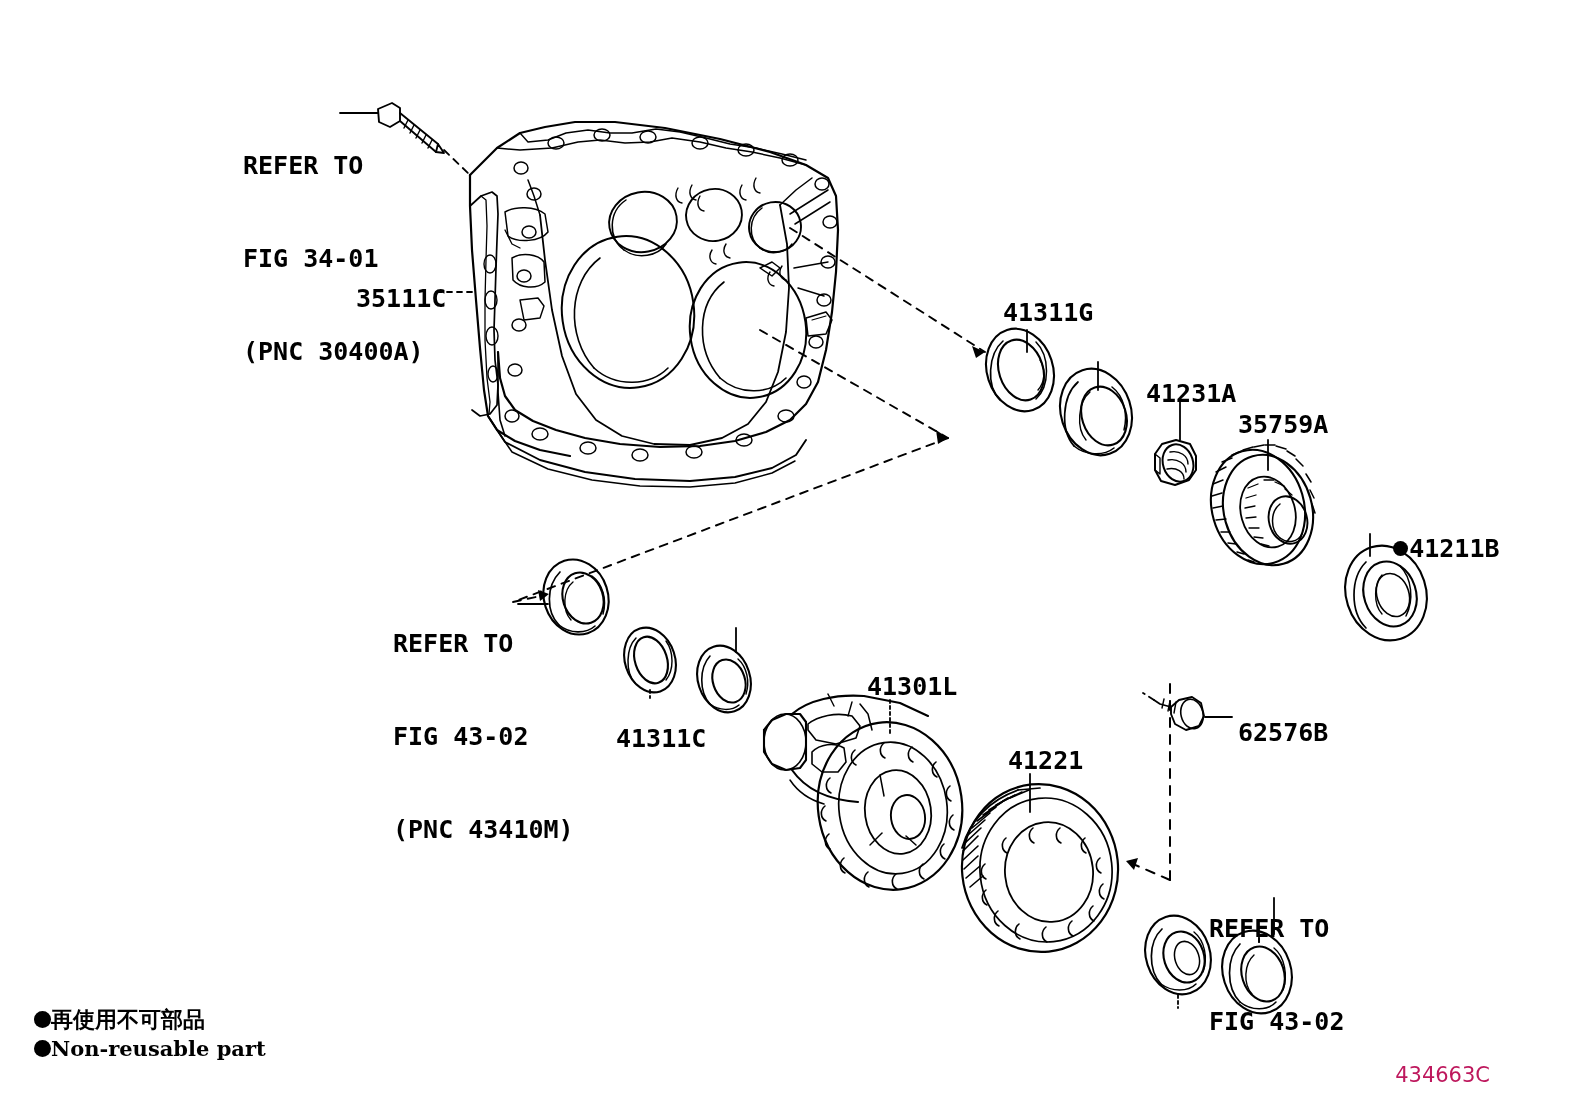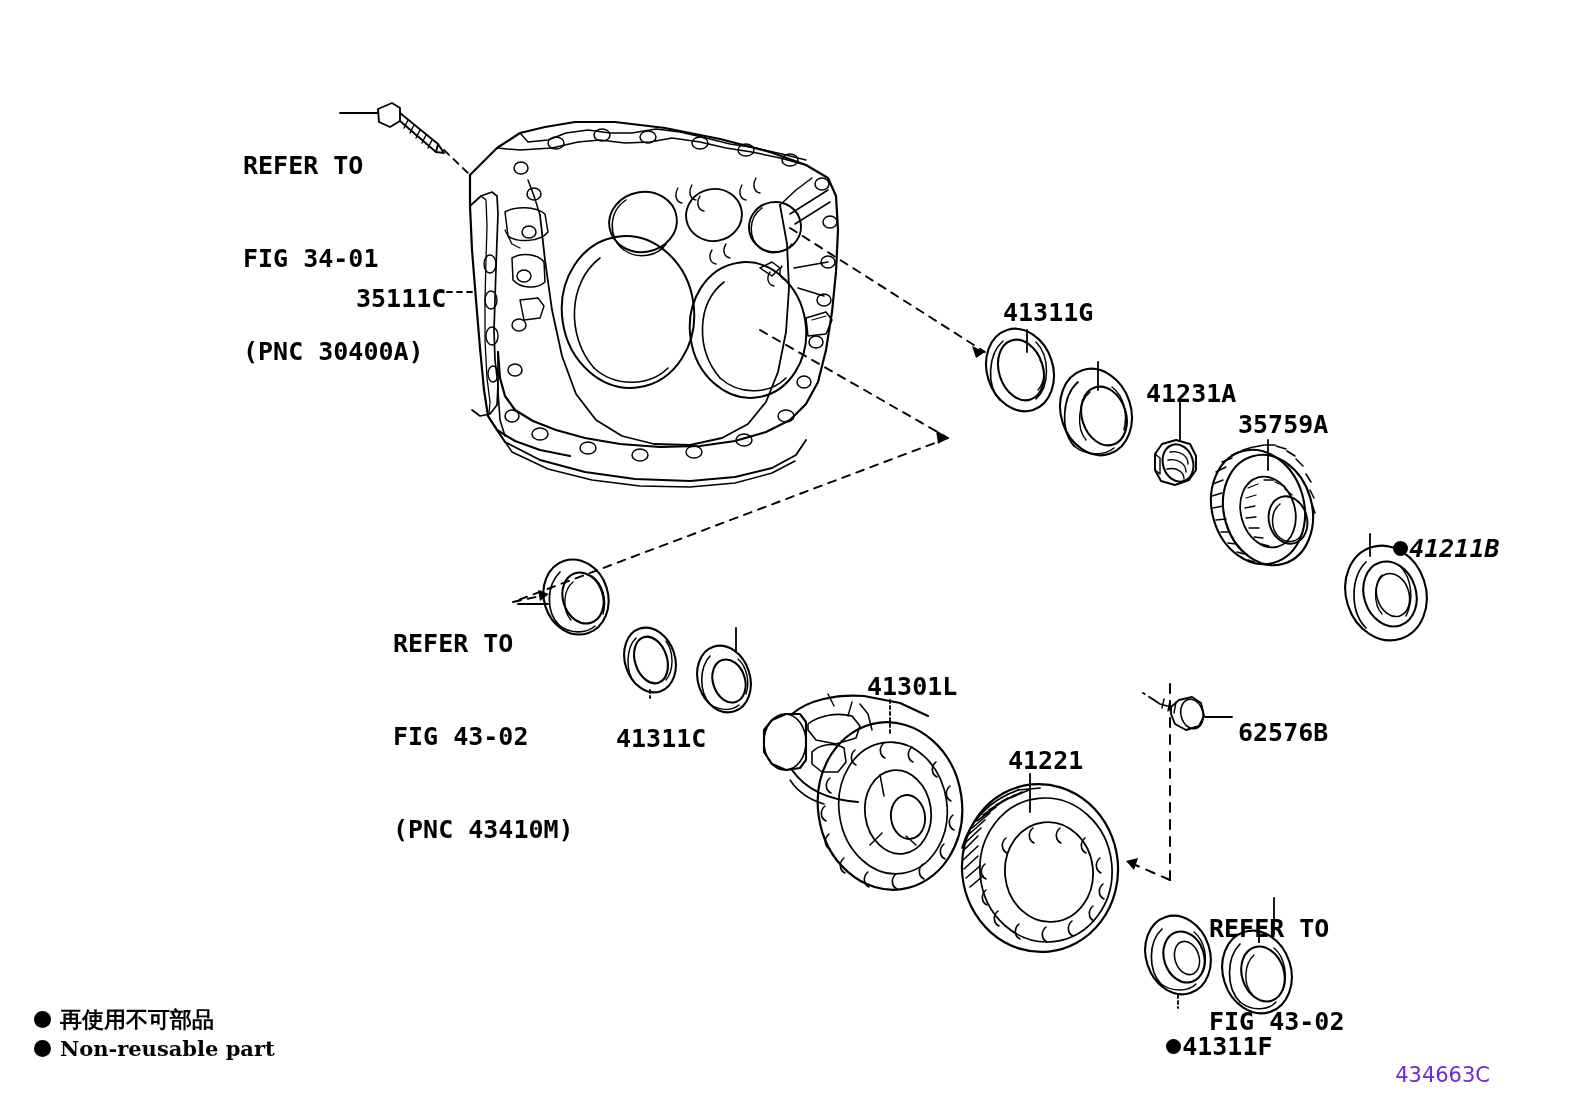--- a/index.html
+++ b/index.html
@@ -6,27 +6,27 @@
   body{width:1592px;height:1099px;position:relative;overflow:hidden;
        font-family:"DejaVu Sans Mono","Liberation Mono",monospace;color:#000;}
   #stage{position:absolute;left:0;top:0;width:1508px;height:1099px;}
   svg{position:absolute;left:0;top:0;width:1592px;height:1099px;}
   .lbl{position:absolute;font-family:"DejaVu Sans Mono","Liberation Mono",monospace;
        font-weight:bold;font-size:25px;letter-spacing:0px;white-space:pre;color:#000;line-height:31px;}
   .lbl.multi{line-height:31px;}
   .dot{display:inline-block;width:15px;height:15px;border-radius:50%;
        background:#000;vertical-align:1px;margin-right:1px;}
   .legend{position:absolute;left:34px;top:1005px;font-size:21px;line-height:29px;}
-  .legend .row{display:flex;align-items:center;gap:9px;white-space:pre;font-weight:bold;}
+  .legend .row{display:flex;align-items:center;white-space:pre;font-weight:bold;}
   .legend .jp{font-family:"DejaVu Sans","Liberation Sans",sans-serif;font-size:22px;}
   .legend .en{font-family:"DejaVu Serif","Liberation Serif",serif;font-size:21px;}
   .legend .ldot{width:17px;height:17px;border-radius:50%;background:#000;flex:0 0 auto;}
   .figcode{position:absolute;right:18px;bottom:12px;
            font-family:"DejaVu Sans","Liberation Sans",sans-serif;
-           font-size:21px;font-weight:normal;color:#6d28d9;}
+           font-size:21px;font-weight:normal;color:#be185d;}
 </style>
 </head>
 <body>
 
 <div id="stage">
 
   <svg viewBox="0 0 1592 1099" xmlns="http://www.w3.org/2000/svg" fill="none" stroke="#000" stroke-linecap="round" stroke-linejoin="round">
 
     <g stroke-width="2.1">
 
@@ -426,21 +426,21 @@
 
   <div class="lbl" style="left:356px;top:283px;">35111C</div>
 
   <div class="lbl" style="left:1003px;top:297px;">41311G</div>
 
 
   <div class="lbl" style="left:1146px;top:378px;">41231A</div>
 
   <div class="lbl" style="left:1238px;top:409px;">35759A</div>
 
-  <div class="lbl" style="left:1333px;top:502px;font-style:italic;">
+  <div class="lbl" style="left:1333px;top:502px;">
     <span class="dot"></span><span>41211B</span>
   </div>
 
   <div class="lbl multi" style="left:393px;top:566px;">
     <div>REFER TO</div>
     <div>FIG 43-02</div>
     <div>(PNC 43410M)</div>
   </div>
 
 
@@ -451,23 +451,20 @@
   <div class="lbl" style="left:1238px;top:717px;">62576B</div>
 
   <div class="lbl" style="left:1008px;top:745px;">41221</div>
 
   <div class="lbl multi" style="left:1209px;top:851px;">
     <div>REFER TO</div>
     <div>FIG 43-02</div>
     
   </div>
 
-  <div class="lbl" style="left:1106px;top:1000px;">
-    <span class="dot"></span><span>41311F</span>
-  </div>
 
   <div class="legend">
     <div class="row">
       <span class="ldot"></span>
       <span class="jp">再使用不可部品</span>
     </div>
     <div class="row">
       <span class="ldot"></span>
       <span class="en">Non-reusable part</span>
     </div>

